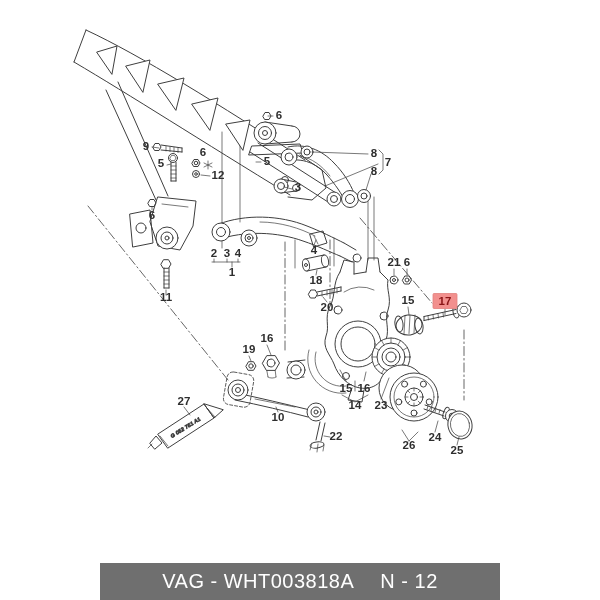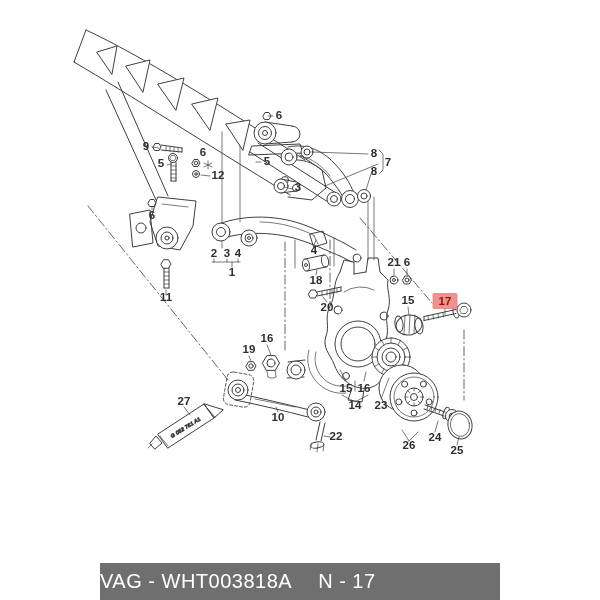--- a/index.html
+++ b/index.html
@@ -8,21 +8,21 @@
   svg{position:absolute;left:0;top:0;}
   .art{stroke:#3f3f3f;fill:none;stroke-width:1;stroke-linecap:round;stroke-linejoin:round;}
   .thin{stroke-width:0.7;}
   .wfill{fill:#ffffff;}
   .dash{stroke-dasharray:9 3 1.5 3;stroke-width:0.8;}
   .dash2{stroke-dasharray:3 2;stroke-width:0.8;}
   .callout{font:bold 11.5px "Liberation Sans",sans-serif;fill:#2e2e2e;text-anchor:middle;}
   .callout.hl{fill:#8a1416;}
   .tube-text{font:italic 5px "Liberation Sans",sans-serif;fill:#3f3f3f;text-anchor:middle;letter-spacing:0.3px;}
   .footer-bar{position:absolute;left:100px;top:563px;width:400px;height:37px;background:#6f6f6f;
-      display:flex;align-items:center;gap:26px;}
+      display:flex;align-items:center;justify-content:center;gap:26px;}
   .footer-bar span{color:#ffffff;font-size:20px;letter-spacing:0.5px;}
 </style>
 </head>
 <body>
 
 <div class="page">
 
 <svg width="600" height="600" viewBox="0 0 600 600">
 
   <g class="art dash">
@@ -307,16 +307,16 @@
         <text x="336" y="440" class="callout">22</text>
         <text x="409" y="449" class="callout">26</text>
         <text x="435" y="441" class="callout">24</text>
         <text x="457" y="454" class="callout">25</text>
         <text x="184" y="405" class="callout">27</text>
       </g>
 </svg>
 
 <div class="footer-bar">
   <span>VAG - WHT003818A</span>
-  <span>N - 17</span>
+  <span>N - 12</span>
 </div>
 
 </div>
 
 </body></html>

